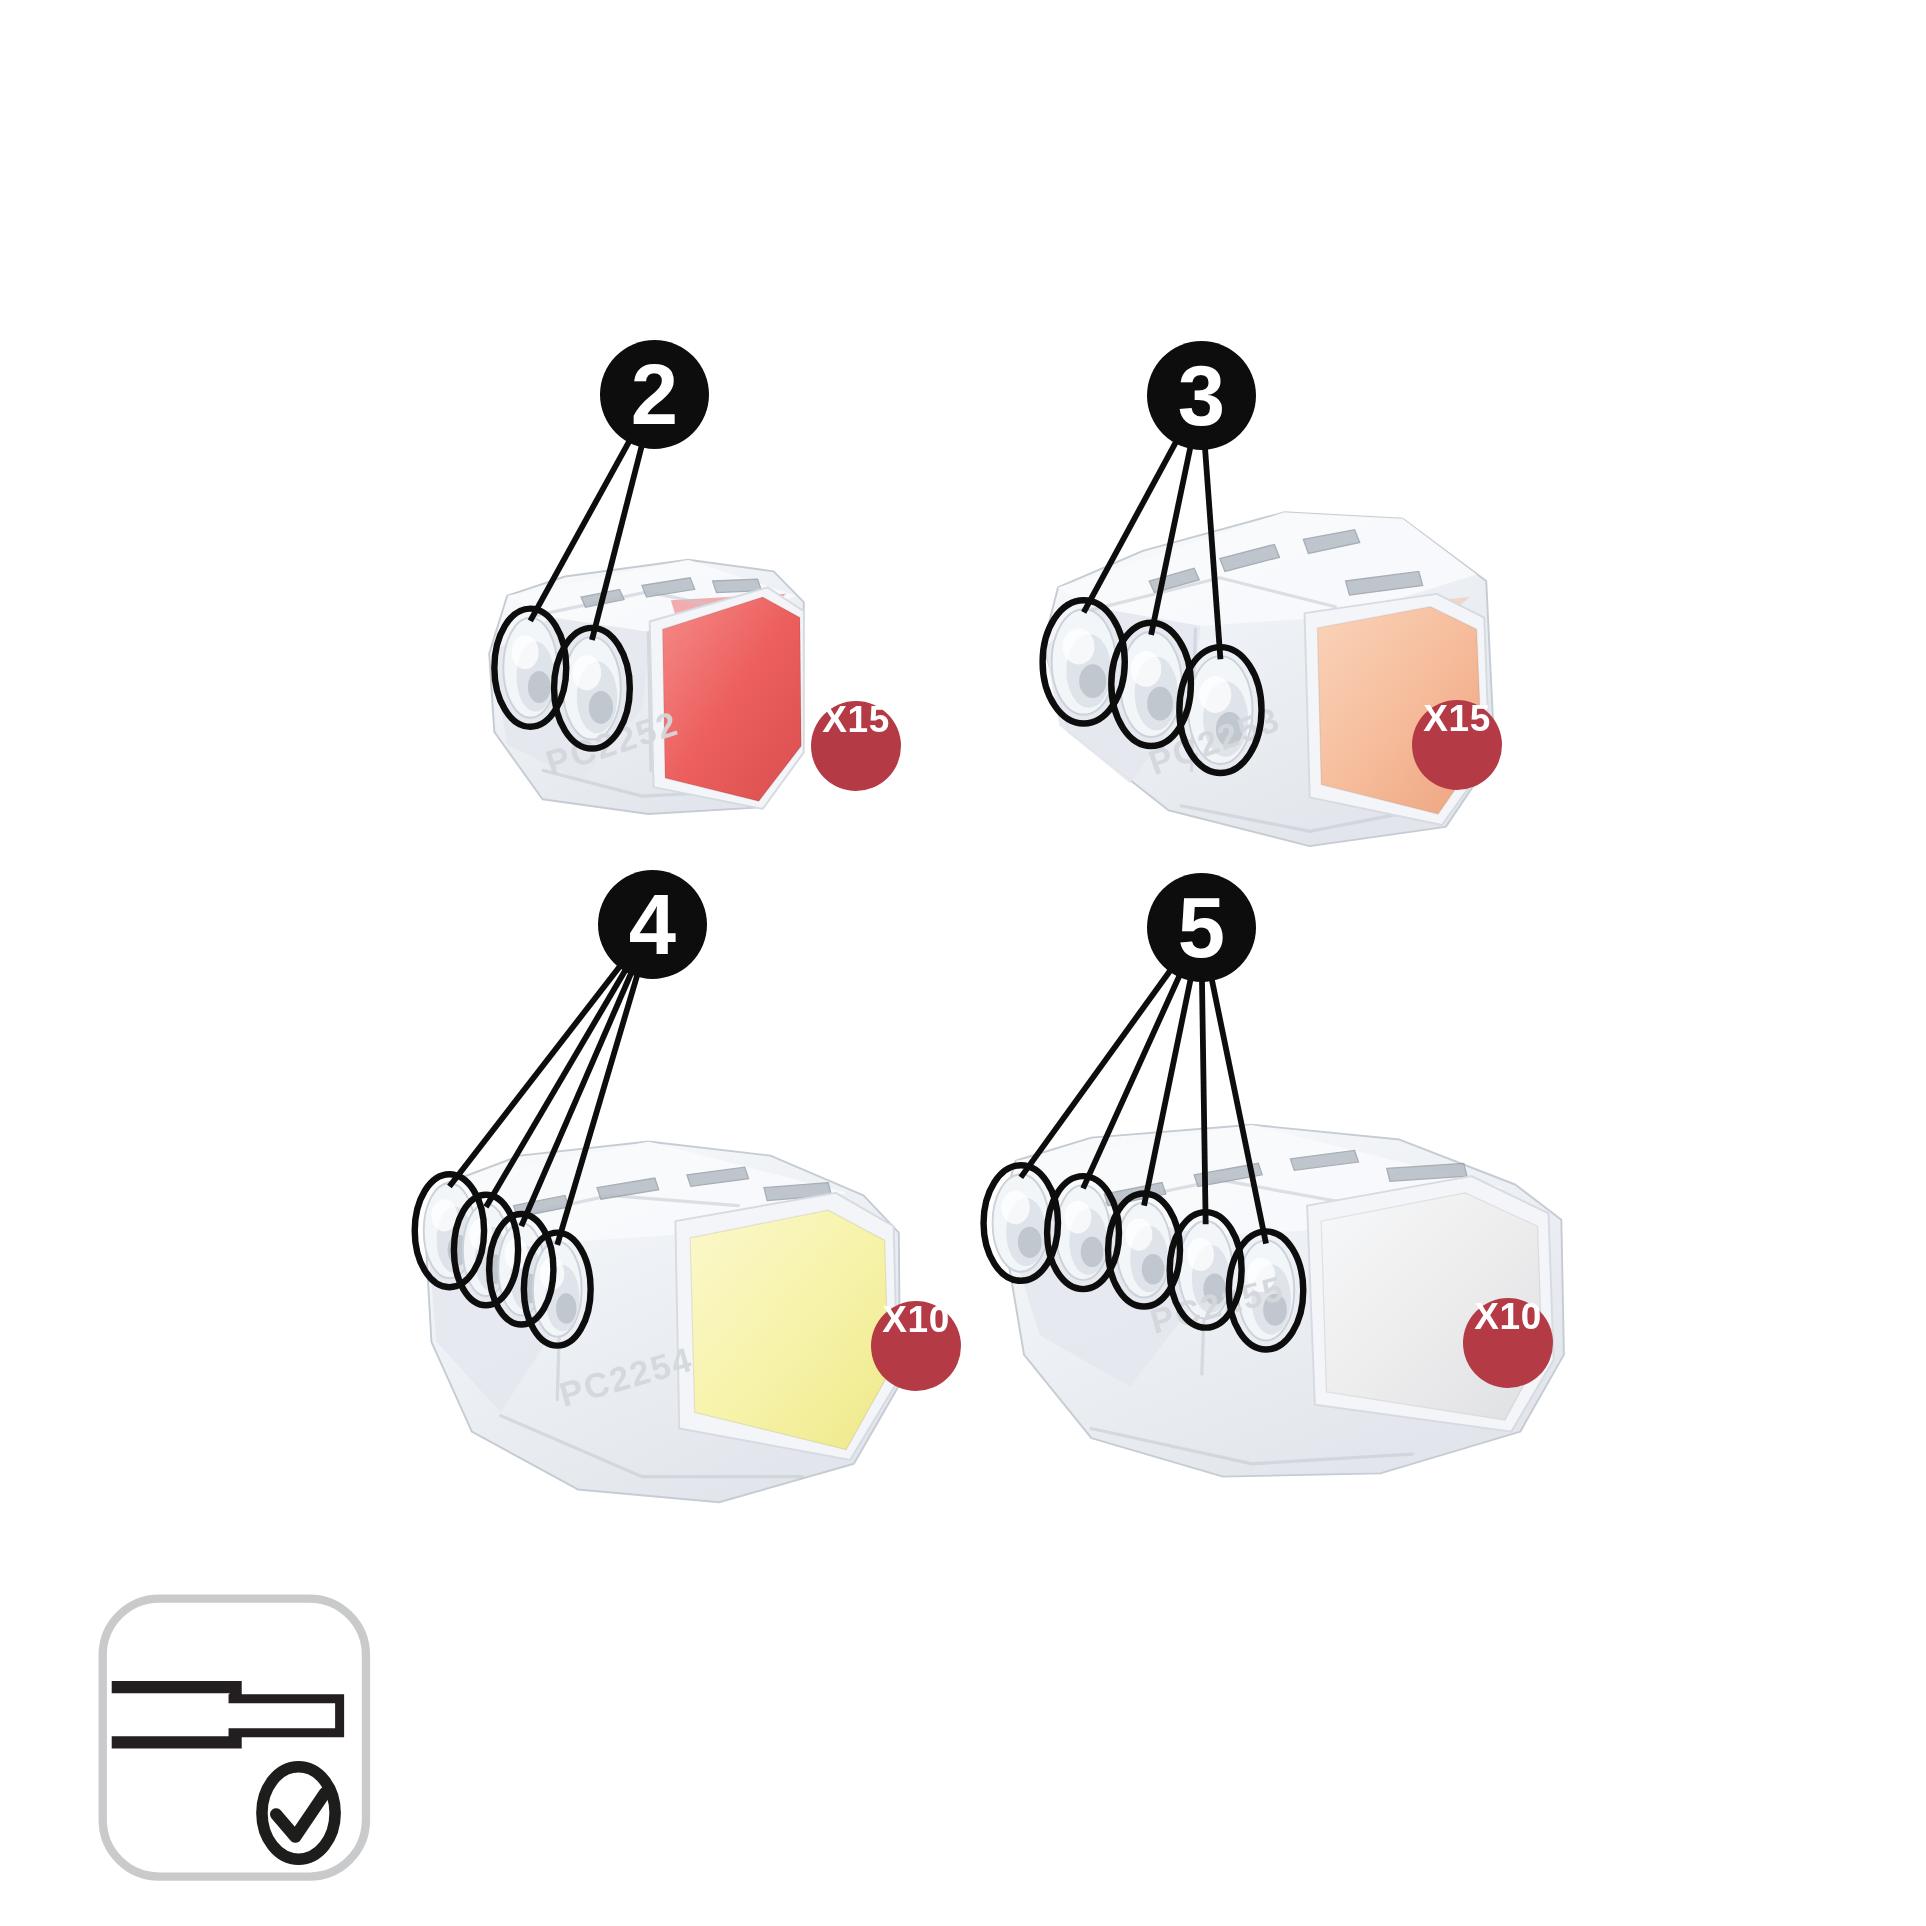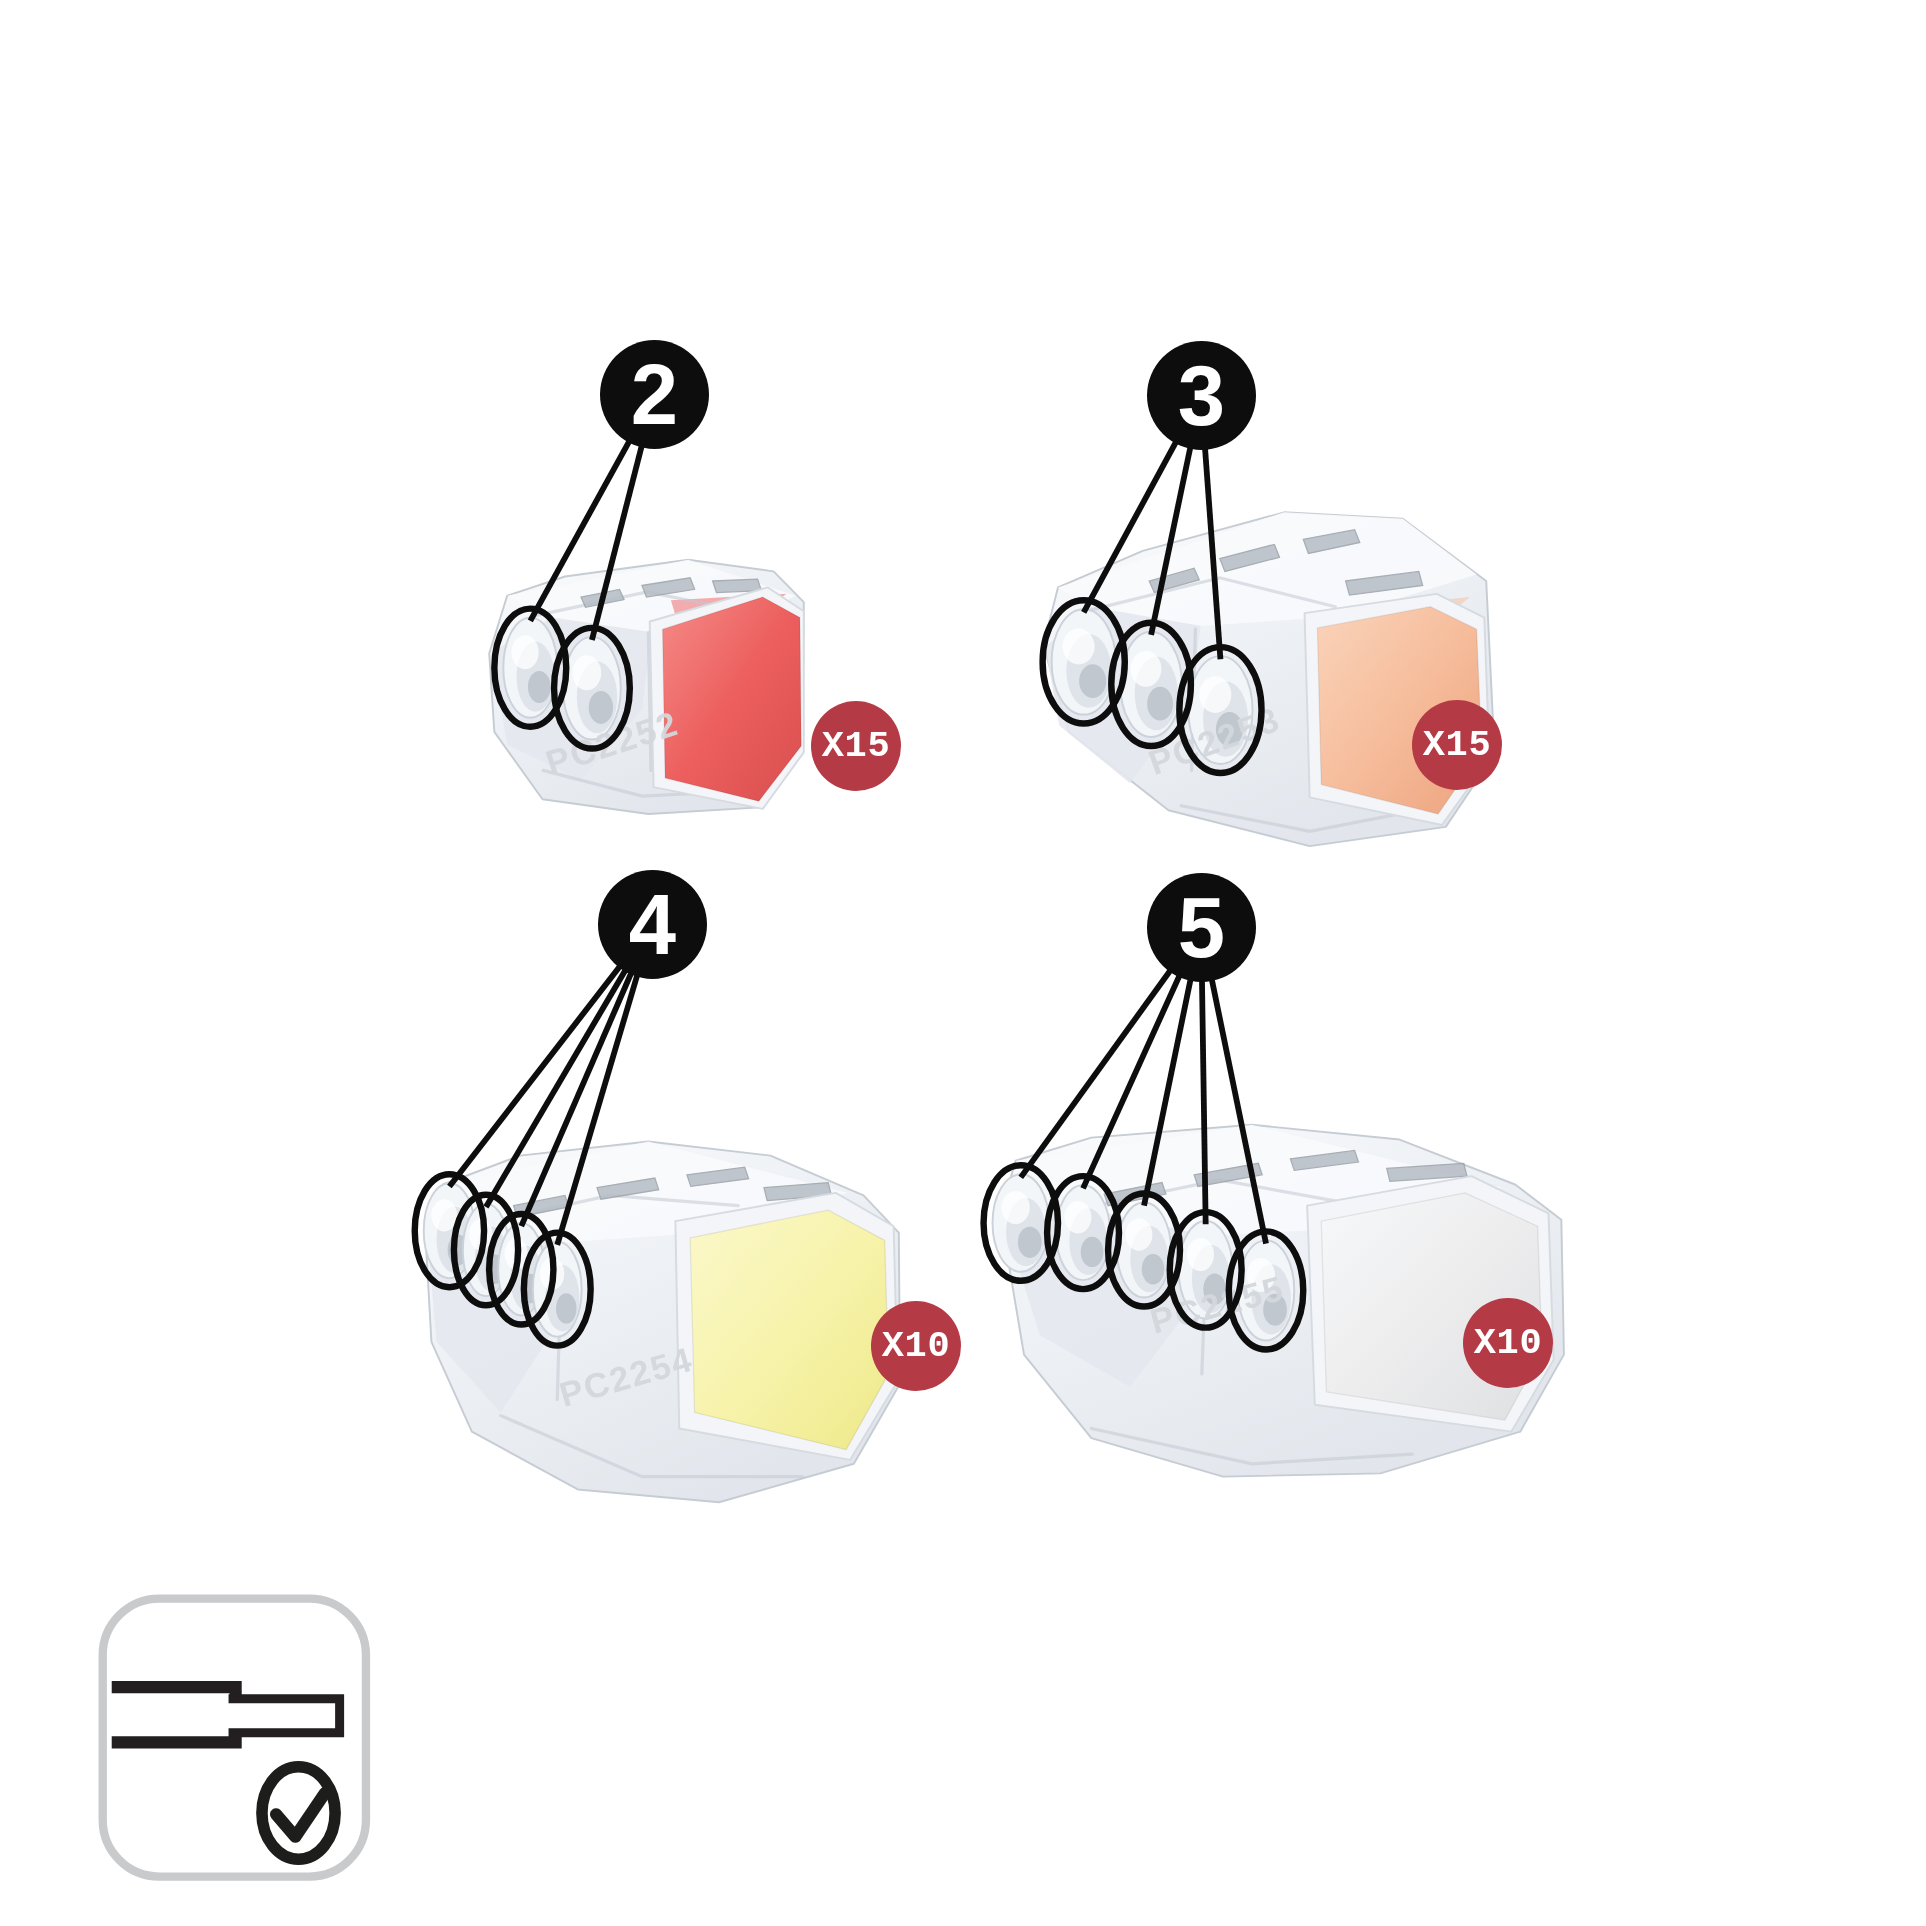--- a/index.html
+++ b/index.html
@@ -4,22 +4,22 @@
 <style>
   html,body{margin:0;padding:0;background:#ffffff;}
   body{width:1926px;height:1926px;position:relative;overflow:hidden;
        font-family:"Liberation Sans", sans-serif;}
   #canvas{position:absolute;left:0;top:0;width:1926px;height:1926px;background:#ffffff;}
   #scene-svg{position:absolute;left:0;top:0;}
   .num-circle{position:absolute;width:109px;height:109px;border-radius:50%;
       background:#0d0d0d;color:#ffffff;display:flex;align-items:center;justify-content:center;
       font-size:85px;font-weight:700;line-height:1;}
   .qty-badge{position:absolute;width:90px;height:90px;border-radius:50%;
-      background:#b43a45;color:#ffffff;display:flex;align-items:center;justify-content:center;
-      font-size:37px;font-weight:700;letter-spacing:0.6px;line-height:1;font-family:Liberation Mono, monospace;}
+      background:#b43a45;color:#ffffff;display:flex;justify-content:center;
+      font-size:37px;font-weight:700;letter-spacing:0.6px;line-height:1;}
 </style>
 </head>
 <body>
 
 <div id="canvas">
 
   <svg id="scene-svg" width="1926" height="1926" viewBox="0 0 3000 3000">
     <defs id="scene-defs">
       <linearGradient id="plasticGrad" x1="0" y1="0" x2="0.6" y2="1">
         <stop offset="0%" stop-color="#fbfcfd"></stop>

